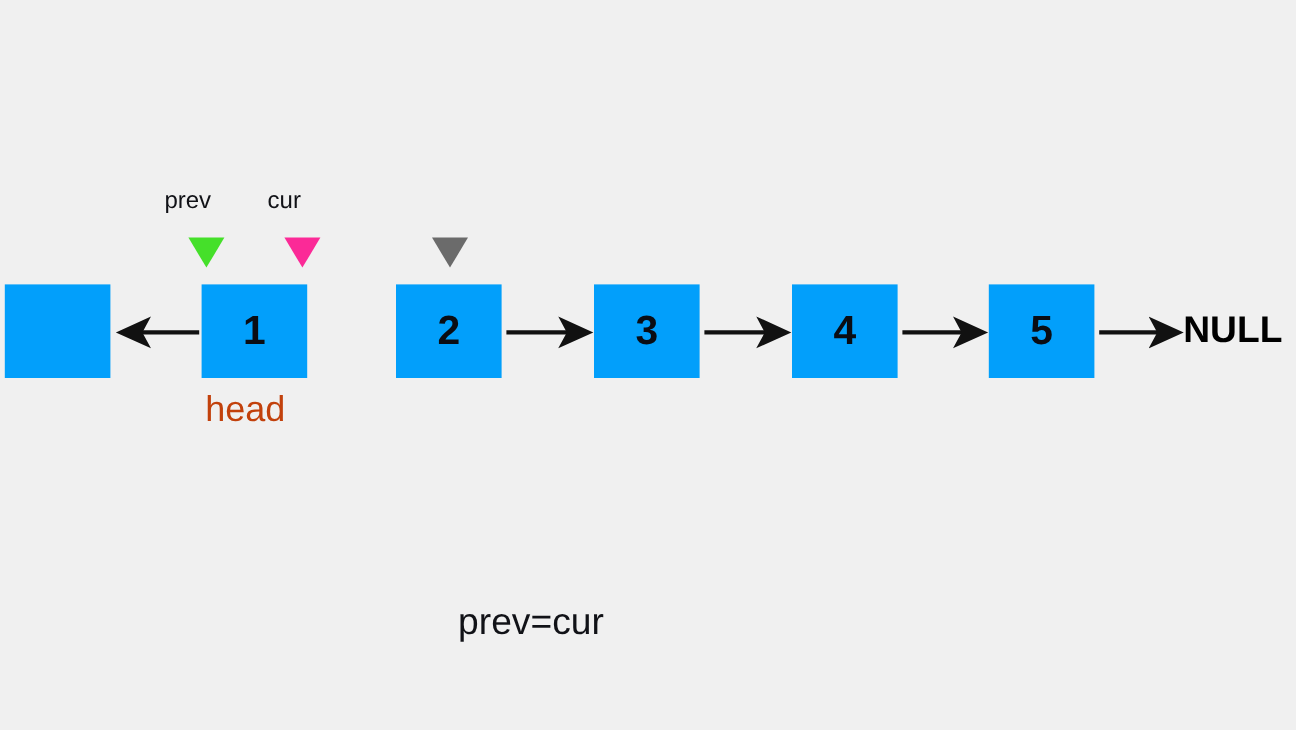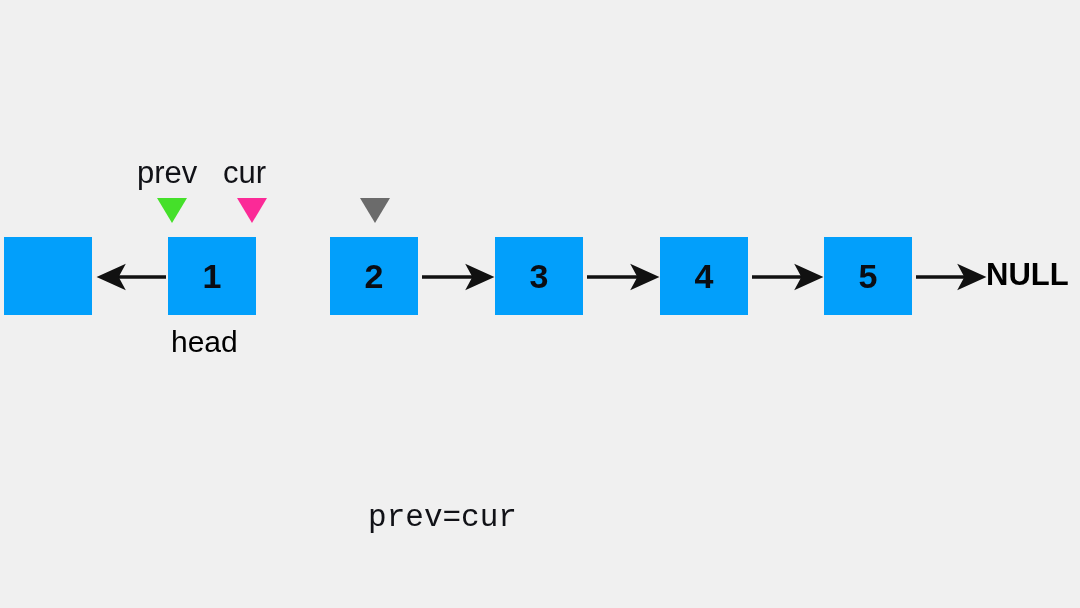--- a/index.html
+++ b/index.html
@@ -53,21 +53,21 @@
     left: 0; top: 0;
     width: 1080px;
     height: 608px;
     pointer-events: none;
   }
 
   
   .ptr-label {
     position: absolute;
     font-family: "Liberation Sans", sans-serif;
-    font-size: 31px;
+    font-size: 20px;
     color: #111217;
     white-space: nowrap;
     line-height: 1;
     top: 157px;
   }
   #label-prev     { left: 137px; }
   #label-cur      { left: 223px; }
   #label-nextnode { left: 294px; }
 
   
@@ -83,21 +83,21 @@
   #tri-cur      { left: 237px; border-top: 25px solid #fb2a97; }
   #tri-nextnode { left: 360px; border-top: 25px solid #6b6b6b; }
 
   
   #label-head {
     position: absolute;
     left: 171px;
     top: 327px;
     font-family: "Liberation Sans", sans-serif;
     font-size: 30px;
-    color: #000000;
+    color: #c2410c;
     line-height: 1;
     white-space: nowrap;
   }
 
   
   #null-text {
     position: absolute;
     left: 986px;
     top: 259px;
     font-family: "Liberation Sans", sans-serif;
@@ -108,21 +108,21 @@
     white-space: nowrap;
   }
 
   
   #caption {
     position: absolute;
     left: 0;
     top: 502px;
     width: 885px;
     text-align: center;
-    font-family: Liberation Mono, monospace;
+    font-family: Liberation Sans, sans-serif;
     font-size: 31px;
     color: #111217;
     line-height: 1;
   }
 </style>
 </head>
 <body>
 
 <div id="stage">
 

